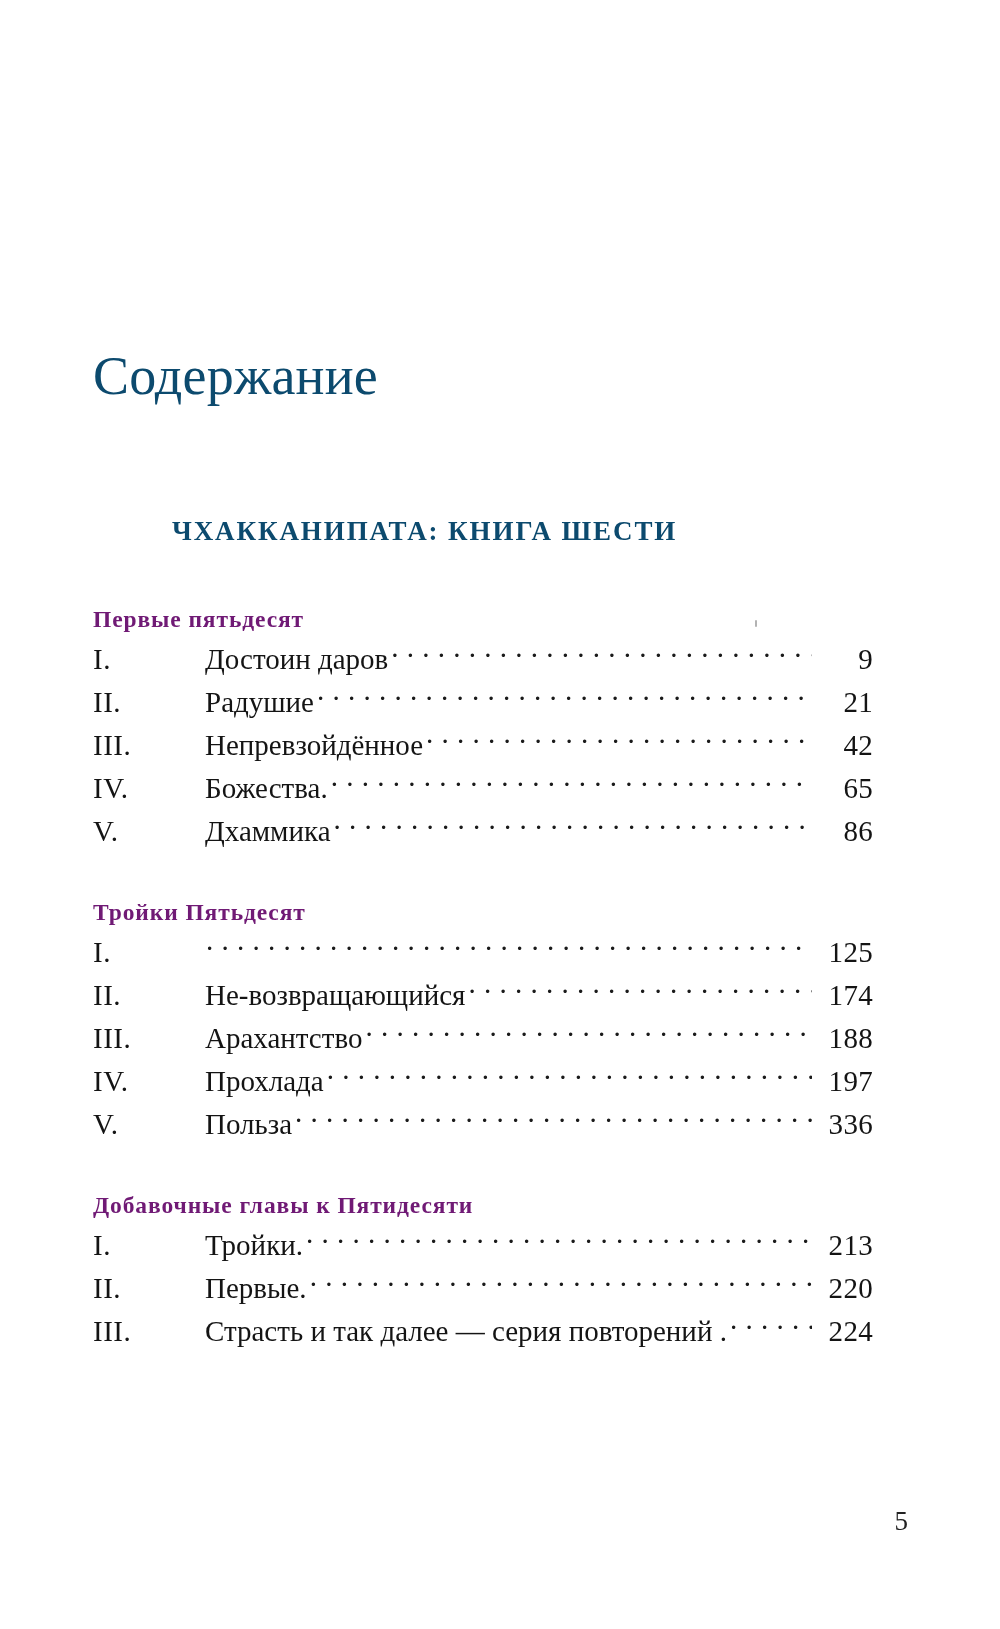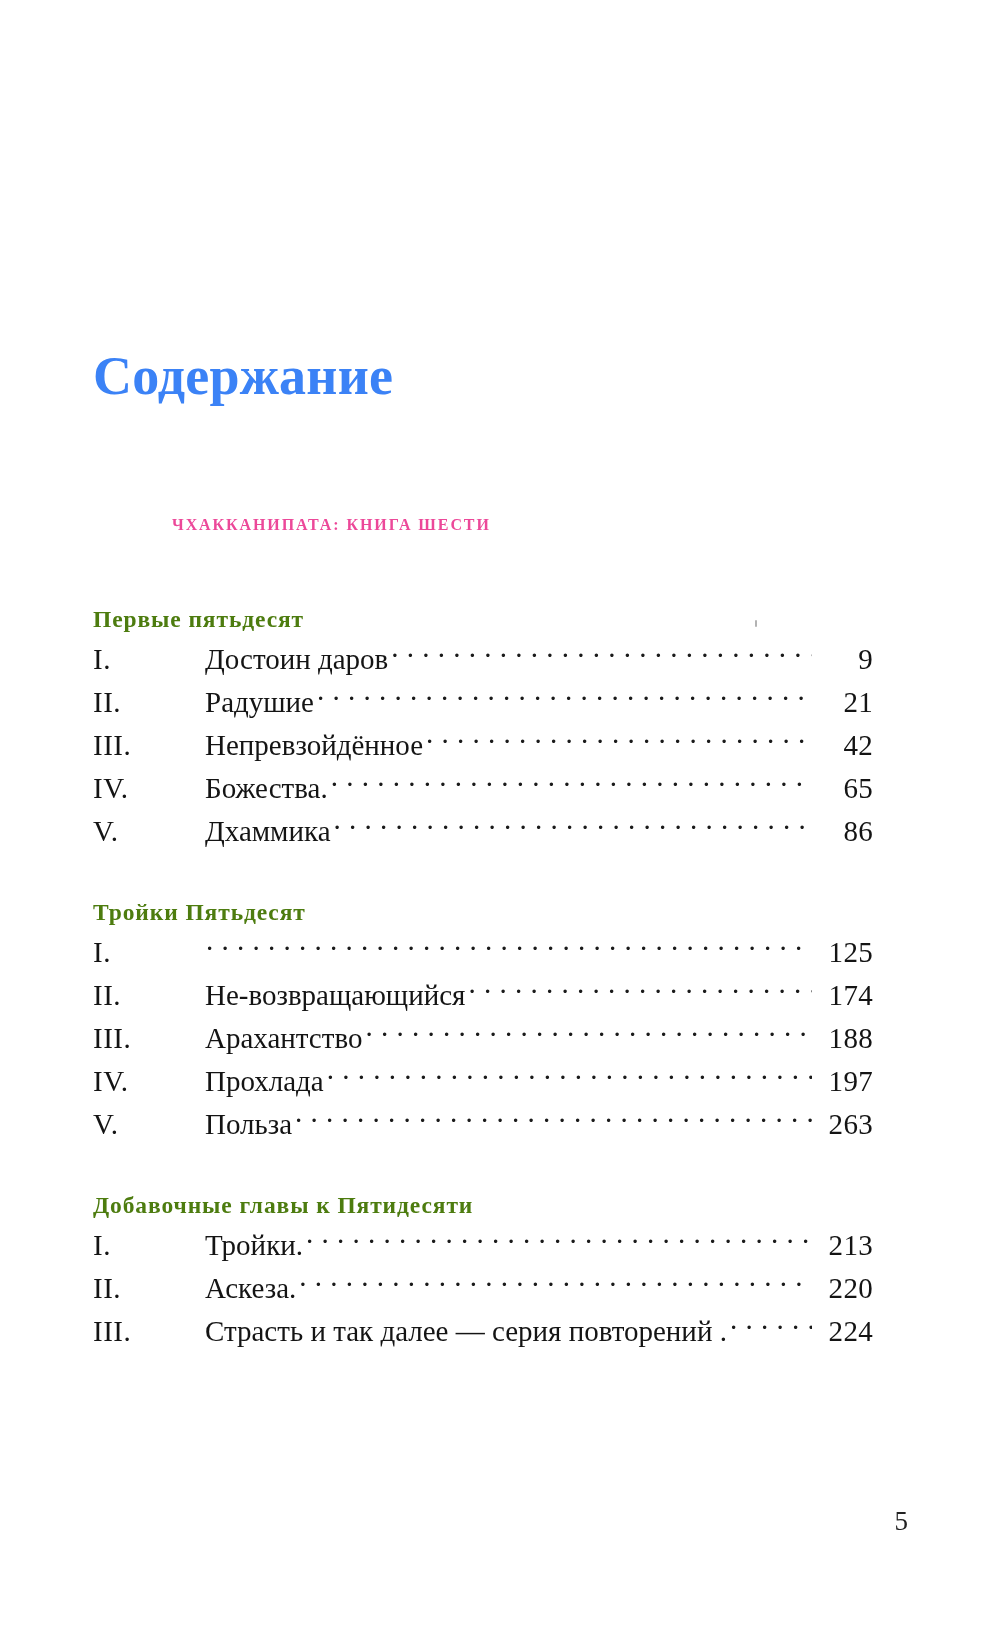--- a/index.html
+++ b/index.html
@@ -23,56 +23,56 @@
     background: #ffffff;
   }
 
   
   .toc-title {
     position: absolute;
     left: 93px;
     top: 312px;
     font-size: 54px;
     line-height: 1.05;
-    font-weight: 700;
+    font-weight: 400;
     letter-spacing: 0.2px;
-    color: #3b82f6;
+    color: #0c4a6e;
     white-space: nowrap;
   }
 
   
   .book-heading {
     position: absolute;
     left: 172px;
     top: 516px;
-    font-size: 16px;
+    font-size: 27px;
     font-weight: 700;
     letter-spacing: 1.9px;
-    color: #ec4899;
+    color: #0c4a6e;
     white-space: nowrap;
   }
 
   
   .toc-body {
     position: absolute;
     left: 93px;
     top: 606px;
     width: 780px;
   }
 
   .group {
     margin-bottom: 46px;
   }
   .group:last-child { margin-bottom: 4px; }
 
   .group-heading {
     font-size: 23.5px;
     font-weight: 700;
     letter-spacing: 0.9px;
-    color: #4d7c0f;
+    color: #701a75;
     margin-bottom: 5px;
     white-space: nowrap;
   }
 
   .entry {
     display: flex;
     align-items: baseline;
     font-size: 29px;
     line-height: 43px;
     color: #141414;
@@ -202,34 +202,34 @@
         <div class="entry">
           <span class="entry-num">IV.</span>
           <span class="entry-title">Прохлада</span>
           <span class="entry-leader"></span>
           <span class="entry-page">197</span>
         </div>
         <div class="entry">
           <span class="entry-num">V.</span>
           <span class="entry-title">Польза</span>
           <span class="entry-leader"></span>
-          <span class="entry-page">263</span>
+          <span class="entry-page">336</span>
         </div>
       </div>
       <div class="group">
         <div class="group-heading">Добавочные главы к Пятидесяти</div>
         <div class="entry">
           <span class="entry-num">I.</span>
           <span class="entry-title">Тройки.</span>
           <span class="entry-leader"></span>
           <span class="entry-page">213</span>
         </div>
         <div class="entry">
           <span class="entry-num">II.</span>
-          <span class="entry-title">Аскеза.</span>
+          <span class="entry-title">Первые.</span>
           <span class="entry-leader"></span>
           <span class="entry-page">220</span>
         </div>
         <div class="entry">
           <span class="entry-num">III.</span>
           <span class="entry-title">Страсть и так далее — серия повторений .</span>
           <span class="entry-leader"></span>
           <span class="entry-page">224</span>
         </div>
       </div>

